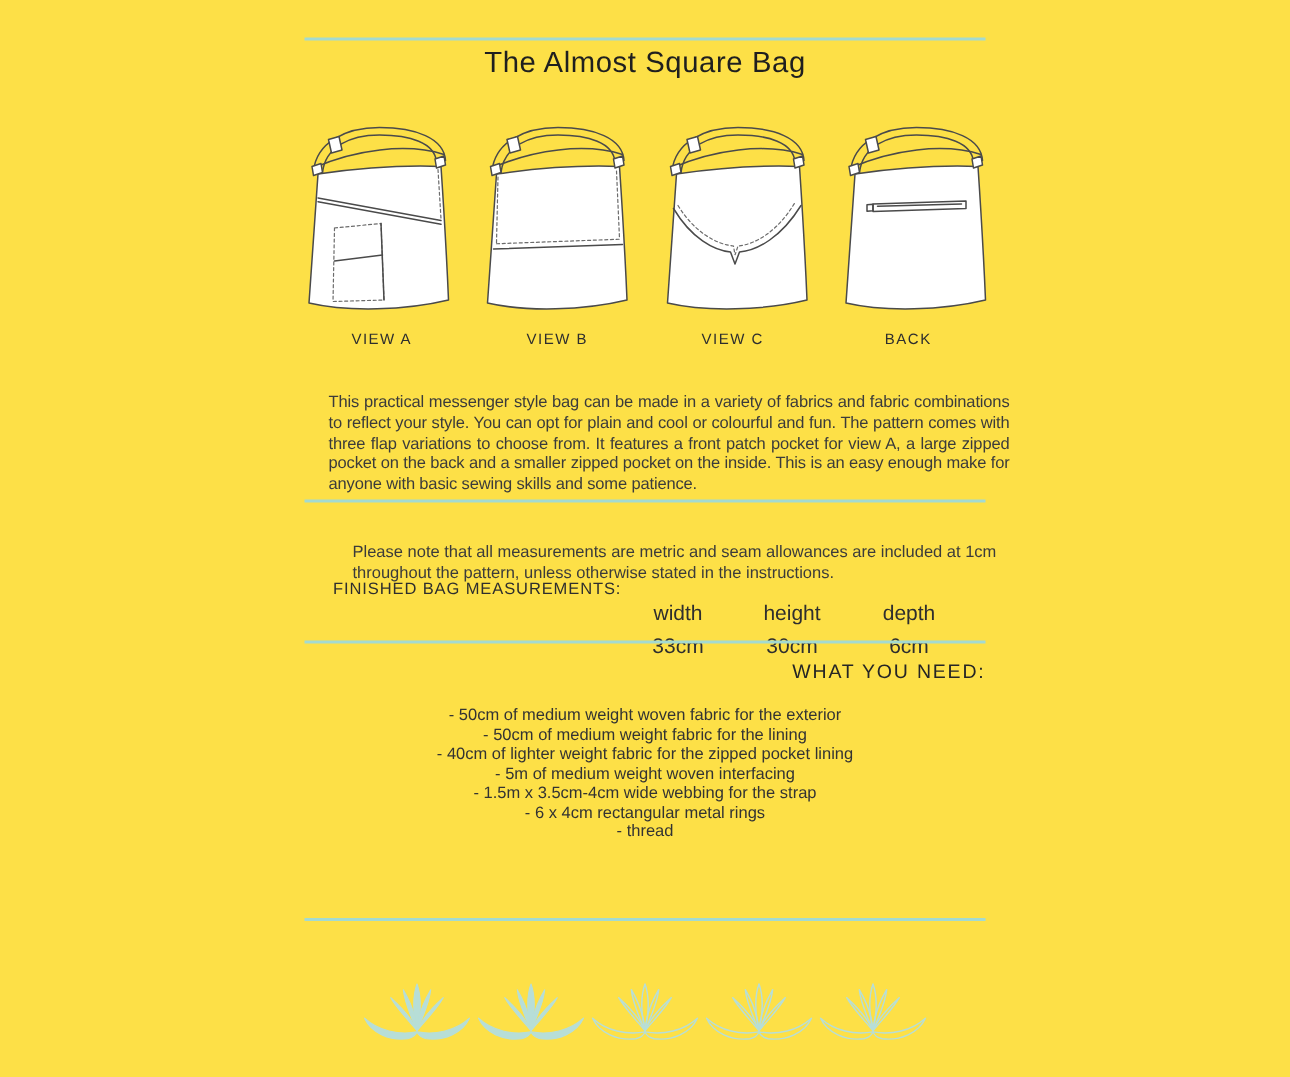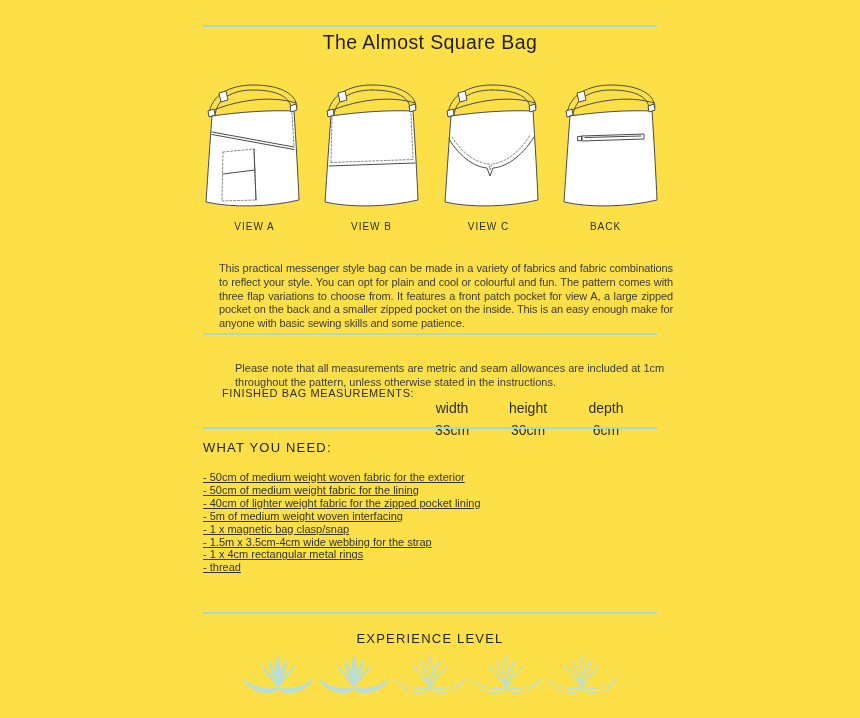--- a/index.html
+++ b/index.html
@@ -50,26 +50,26 @@
     position:absolute;top:387px;left:222px;margin:0;
     font-size:11px;letter-spacing:.6px;color:#2e2e2e;font-weight:400;
   }
   .measure-col{position:absolute;top:400px;width:70px;text-align:center;font-size:14px;}
   .measure-col .m-label{display:block;color:#2e2e2e;}
   .measure-col .m-value{display:block;margin-top:5.5px;color:#2e2e2e;}
   .col-width{left:417px;}
   .col-height{left:493px;}
   .col-depth{left:571px;}
   .wyn-heading{
-    position:absolute;top:440px;left:203px;width:454px;margin:0;text-align:left;
+    position:absolute;top:440px;left:203px;width:454px;margin:0;text-align:right;
     font-size:13px;font-weight:400;letter-spacing:1.2px;color:#252525;
   }
   .wyn-list{
-    position:absolute;top:471px;left:203px;width:454px;
-    font-size:11px;line-height:12.9px;color:#333333;text-decoration:underline;
+    position:absolute;top:471px;left:203px;width:454px;text-align:center;
+    font-size:11px;line-height:12.9px;color:#333333;
   }
   .exp-heading{
     position:absolute;top:631px;left:203px;width:454px;margin:0;text-align:center;
     font-size:13px;font-weight:400;letter-spacing:1.2px;color:#252525;
   }
   .lotus-row{
     position:absolute;top:651px;left:203px;width:454px;
     display:flex;justify-content:center;
   }
   .lotus{width:76px;height:48px;fill:none;stroke:var(--mint);stroke-width:1.3;stroke-linejoin:round;}
@@ -194,29 +194,27 @@
 
   <div class="rule rule-3"></div>
 
   <h2 class="wyn-heading">WHAT YOU NEED:</h2>
 
   <div class="wyn-list">
     <div>- 50cm of medium weight woven fabric for the exterior</div>
     <div>- 50cm of medium weight fabric for the lining</div>
     <div>- 40cm of lighter weight fabric for the zipped pocket lining</div>
     <div>- 5m of medium weight woven interfacing</div>
-    <div>- 1 x magnetic bag clasp/snap</div>
     <div>- 1.5m x 3.5cm-4cm wide webbing for the strap</div>
-    <div>- 1 x 4cm rectangular metal rings</div>
+    <div>- 6 x 4cm rectangular metal rings</div>
     <div>- thread</div>
   </div>
 
   <div class="rule rule-4"></div>
 
-  <h2 class="exp-heading">EXPERIENCE LEVEL</h2>
 
   <div class="lotus-row">
     <svg class="lotus filled" viewBox="0 0 100 60">
         <use href="#lotus-shape"></use>
       </svg>
     <svg class="lotus filled" viewBox="0 0 100 60">
         <use href="#lotus-shape"></use>
       </svg>
     <svg class="lotus" viewBox="0 0 100 60">
         <use href="#lotus-shape"></use>

